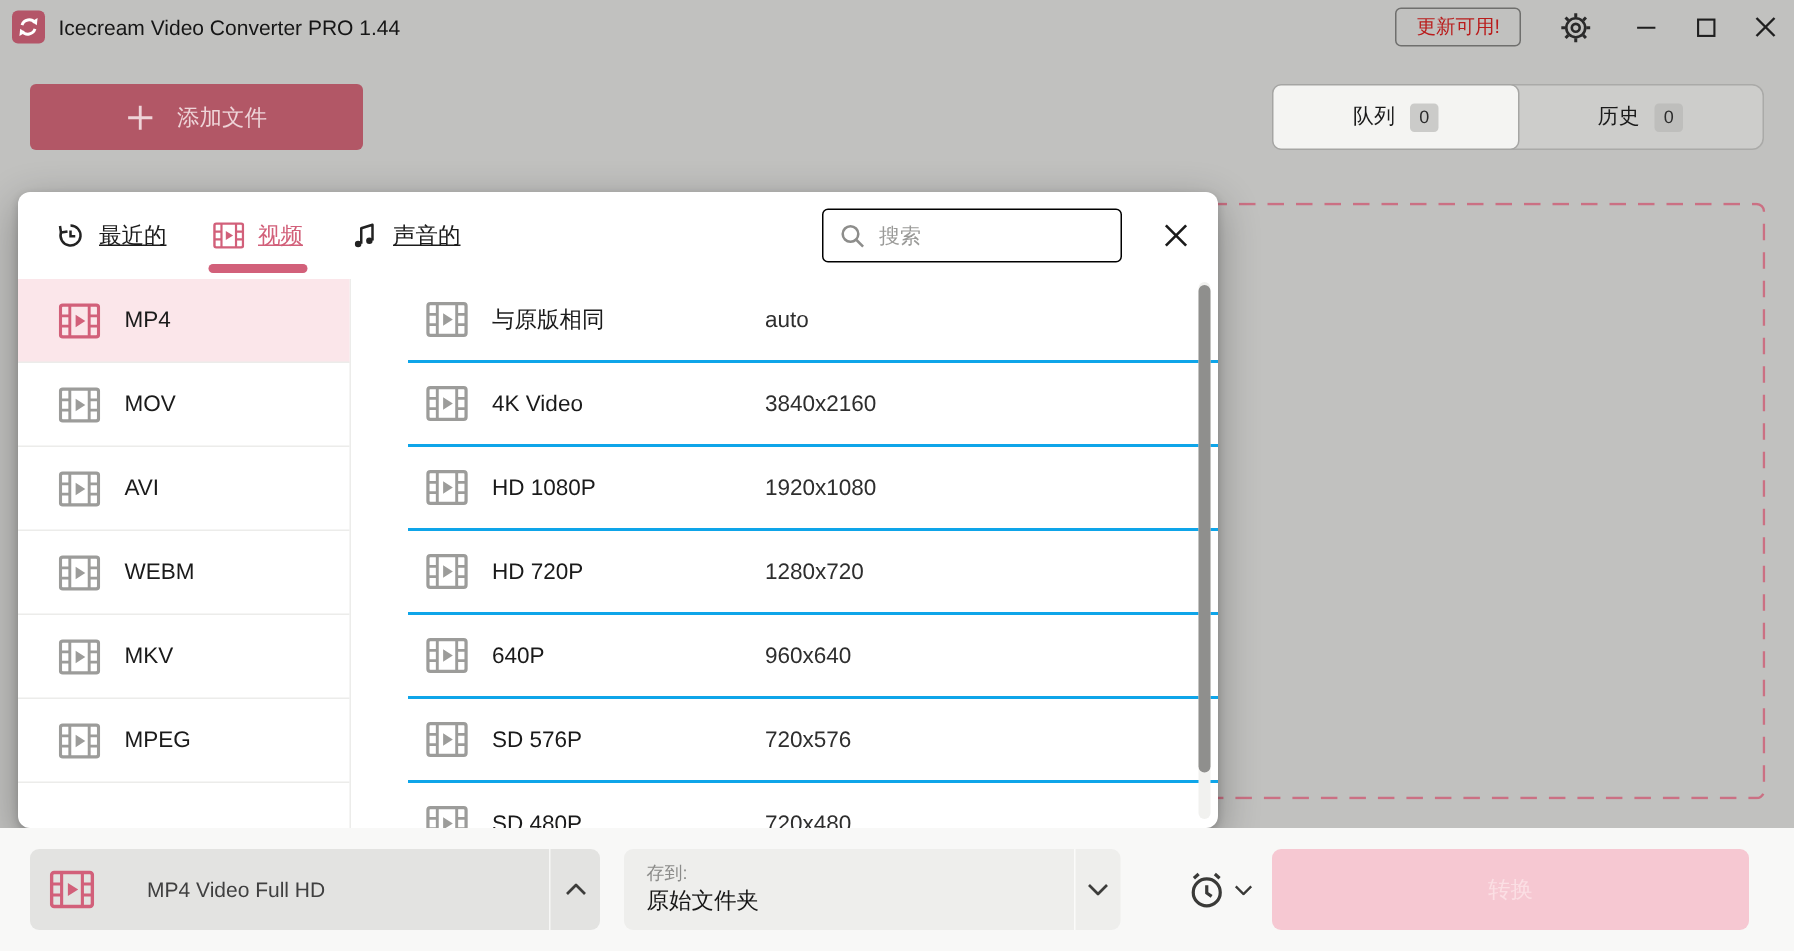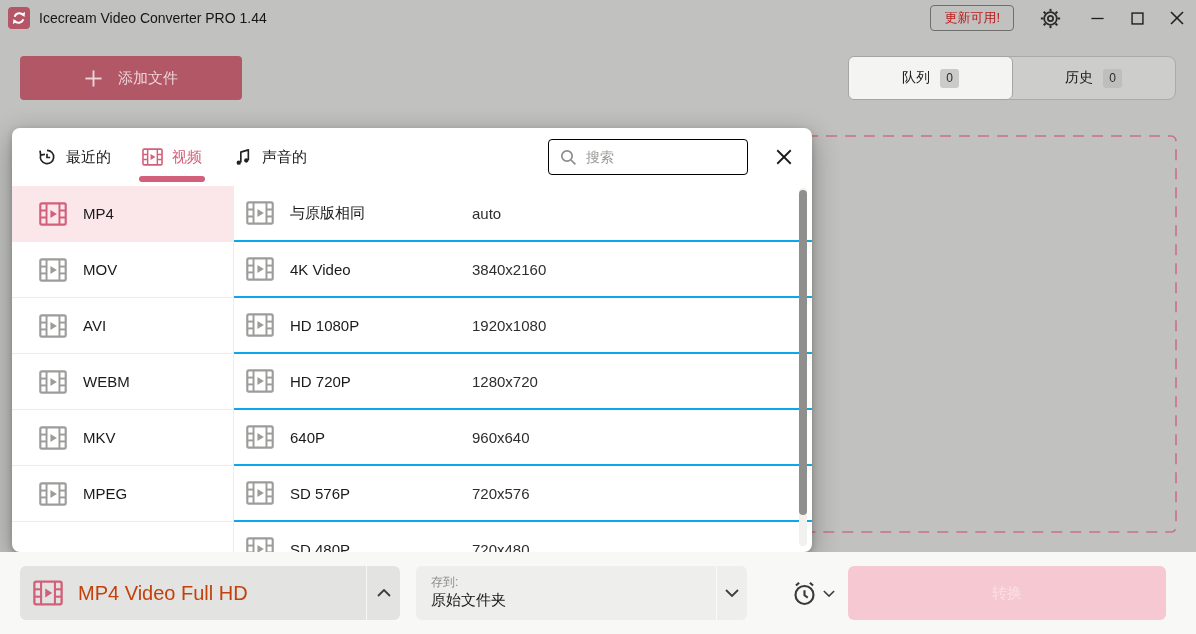--- a/index.html
+++ b/index.html
@@ -44,38 +44,38 @@
   
   .dropzone { position:absolute; left:22px; top:135px; width:1155px; height:398px; pointer-events:none; }
 
   
   .panel { position:absolute; left:12px; top:128px; width:800px; height:424px;
            background:#fff; border-radius:8px;
            box-shadow:0 8px 28px rgba(0,0,0,.32), 0 2px 6px rgba(0,0,0,.18); overflow:hidden; }
   .panel-header { position:relative; height:58px; }
   .panel-tabs { position:absolute; left:25px; top:0; height:58px; display:flex; gap:31px; }
   .panel-tab { position:relative; display:flex; align-items:center; gap:9px; height:100%;
-               font-size:15px; color:#1c1c1c; cursor:pointer; }
+               font-size:15px; color:#1c1c1c; cursor:pointer;text-decoration:underline; }
   .panel-tab .tab-icon { color:#222; }
   .panel-tab.active { color:var(--accent,#d2607a); }
   .panel-tab.active .tab-icon { color:var(--accent,#d2607a); }
   .panel-tab.active::after { content:""; position:absolute; left:-3px; right:-3px; bottom:4px; height:6px;
                              background:var(--accent,#d2607a); border-radius:4px; }
   .search-box { position:absolute; left:536px; top:11px; width:200px; height:36px;
                 border:1px solid #000000; border-radius:4px; background:#fff;
                 display:flex; align-items:center; padding:0 11px; gap:9px; }
   .search-box .s-icon { color:#8d8d8b; flex:none; }
   .search-box input { border:none; outline:none; width:100%; font-size:14px; color:#444;
                       background:transparent; font-family:inherit; }
   .search-box input::placeholder { color:#9a9a98; }
   .panel-close { position:absolute; left:758px; top:15px; width:28px; height:28px;
                  display:flex; align-items:center; justify-content:center; color:#1a1a1a;
                  background:none; border:none; cursor:pointer; }
 
-  .panel-body { position:absolute; top:58px; left:0; right:0; bottom:0; display:flex; }
+  .panel-body { position:absolute; top:58px; left:0; right:0; bottom:0; display:flex;gap:38px; }
   .format-col { width:222px; flex:none; border-right:1px solid #ececea; }
   .format-row { height:56px; display:flex; align-items:center; gap:16px; padding-left:27px;
                 border-bottom:1px solid #ececea; font-size:15px; cursor:pointer; color:#1a1a1a; }
   .format-row .f-icon { color:#9c9c9a; }
   .format-row.selected { background:var(--selected-row,#fbe6ea); }
   .format-row.selected .f-icon { color:var(--accent,#d2607a); }
 
   .preset-col { flex:1; position:relative; overflow:hidden; }
   .preset-row { height:56px; display:flex; align-items:center; padding-left:12px;
                 border-bottom:2px solid #0ea5e9; font-size:15px; cursor:pointer; }
@@ -85,21 +85,21 @@
   .scroll-track { position:absolute; right:5px; top:2px; bottom:6px; width:8px;
                   background:#f1f1ef; border-radius:4px; }
   .scroll-thumb { position:absolute; left:0; top:2px; width:8px; height:325px;
                   background:#8f8f8d; border-radius:4px; cursor:pointer; }
 
   
   .footer { position:absolute; left:0; bottom:0; width:100%; height:82px; background:var(--footer-bg,#f8f8f7); }
   .format-select { position:absolute; left:20px; top:14px; width:380px; height:54px;
                    background:#e3e3e1; border-radius:6px; display:flex; align-items:center; cursor:pointer; }
   .format-select .f-icon { margin-left:13px; color:var(--accent,#d2607a); }
-  .fs-label { margin-left:15px; font-size:20px; color:#c2410c; }
+  .fs-label { margin-left:35px; font-size:14px; color:#404040; }
   .fs-chevron { position:absolute; right:0; top:0; width:34px; height:100%; border-left:1px solid #f7f7f6;
                 display:flex; align-items:center; justify-content:center; color:#3d3d3b; cursor:pointer; }
   .saveto { position:absolute; left:416px; top:14px; width:331px; height:54px;
             background:#eeeeec; border-radius:6px; cursor:pointer; }
   .saveto-label { position:absolute; left:15px; top:8px; font-size:12px; color:#8b8b89; }
   .saveto-value { position:absolute; left:15px; top:25px; font-size:15px; color:#161616; }
   .st-chevron { position:absolute; right:0; top:0; width:31px; height:100%; border-left:1px solid #fbfbfa;
                 display:flex; align-items:center; justify-content:center; color:#3d3d3b; cursor:pointer; }
   .schedule { position:absolute; left:791px; top:14px; height:54px; display:flex; align-items:center; gap:5px;
               color:#3a3a38; cursor:pointer; }

